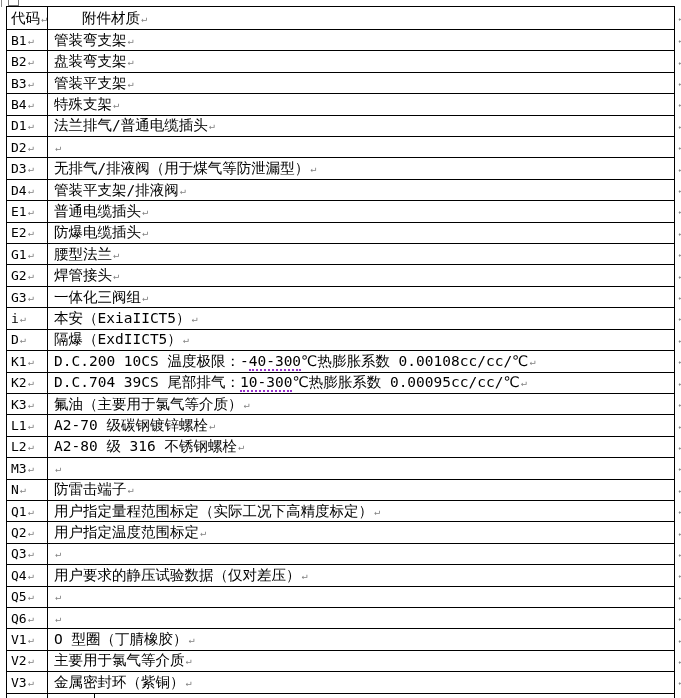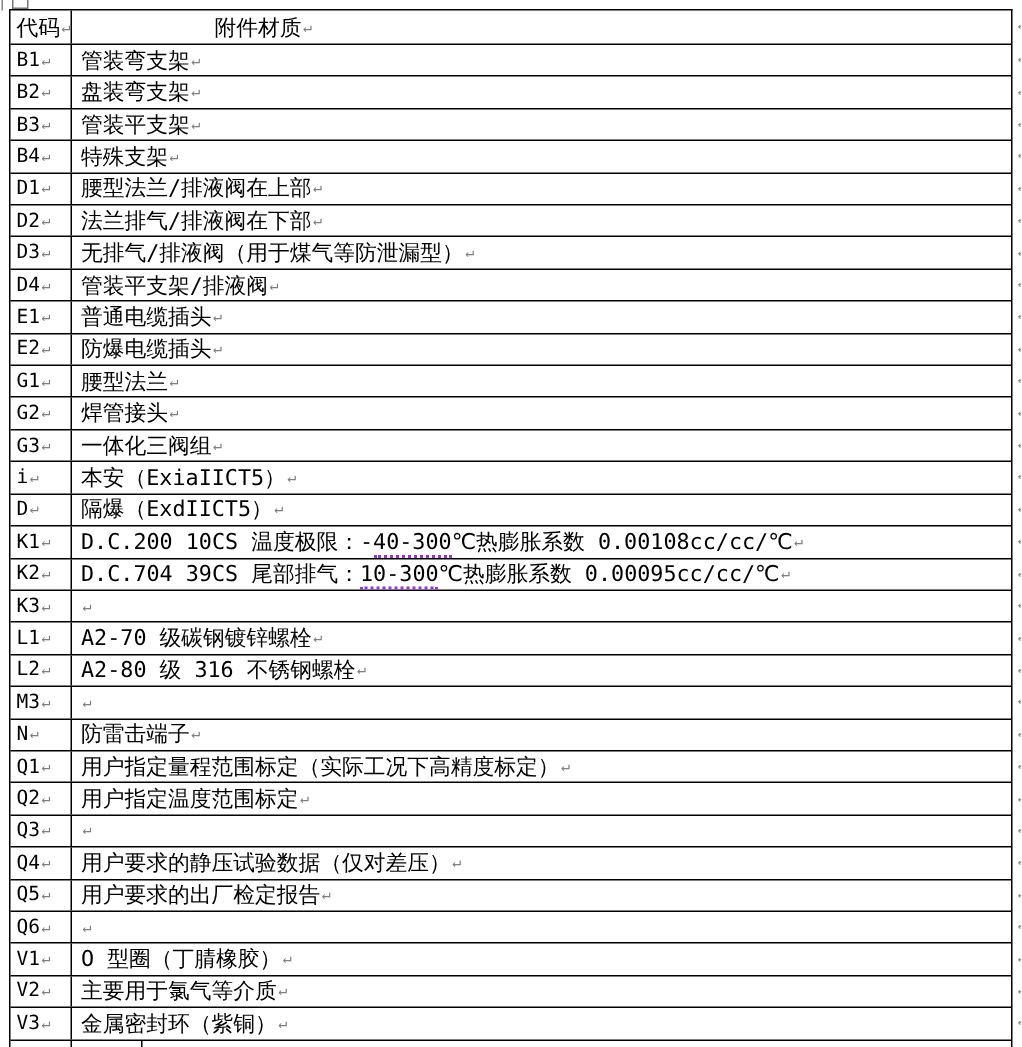--- a/index.html
+++ b/index.html
@@ -32,38 +32,38 @@
     border-right:1px solid #000;
     background:#fff;
   }
   .trow {
     position:relative;
     display:flex;
     height:21.42px;
     border-bottom:1px solid #000;
     align-items:center;
   }
-  .trow.header { height:23px;gap:40px; }
+  .trow.header { height:23px; }
   .c1 {
     width:41px; height:100%;
     border-right:1px solid #000;
     display:flex; align-items:center;
     padding-left:4px;
     font-size:13px;
     overflow:hidden; white-space:nowrap;
   }
   .c2 {
     flex:1; height:100%;
     display:flex; align-items:center;
     padding-left:6px;
     font-size:14.5px;
     overflow:hidden; white-space:nowrap;
   }
   .header .c1 { font-size:14.5px; }
-  .header .c2 .indent { margin-left:49px; }
+  .header .c2 .indent { margin-left:28px; }
   .pmark {
     color:#808080;
     font-size:10px;
     margin-left:1px;
     flex:none;
   }
   .rowend-mark {
     position:absolute;
     right:-10px; top:50%;
     transform:translateY(-50%);
@@ -152,33 +152,32 @@
     </div>
     <span class="rowend-mark">↵</span>
   </div>
 
   <div class="trow">
     <div class="c1">
       <span>D1</span>
             <span class="pmark">↵</span>
     </div>
     <div class="c2">
-      <span><span>腰型法兰/排液阀在上部</span></span>
+      <span><span>法兰排气/普通电缆插头</span></span>
             <span class="pmark">↵</span>
     </div>
     <span class="rowend-mark">↵</span>
   </div>
 
   <div class="trow">
     <div class="c1">
       <span>D2</span>
             <span class="pmark">↵</span>
     </div>
     <div class="c2">
-      <span><span>法兰排气/排液阀在下部</span></span>
             <span class="pmark">↵</span>
     </div>
     <span class="rowend-mark">↵</span>
   </div>
 
   <div class="trow">
     <div class="c1">
       <span>D3</span>
             <span class="pmark">↵</span>
     </div>
@@ -308,20 +307,21 @@
     </div>
     <span class="rowend-mark">↵</span>
   </div>
 
   <div class="trow">
     <div class="c1">
       <span>K3</span>
             <span class="pmark">↵</span>
     </div>
     <div class="c2">
+      <span><span>氟油（主要用于氯气等介质） </span></span>
             <span class="pmark">↵</span>
     </div>
     <span class="rowend-mark">↵</span>
   </div>
 
   <div class="trow">
     <div class="c1">
       <span>L1</span>
             <span class="pmark">↵</span>
     </div>
@@ -413,21 +413,20 @@
     </div>
     <span class="rowend-mark">↵</span>
   </div>
 
   <div class="trow">
     <div class="c1">
       <span>Q5</span>
             <span class="pmark">↵</span>
     </div>
     <div class="c2">
-      <span><span>用户要求的出厂检定报告</span></span>
             <span class="pmark">↵</span>
     </div>
     <span class="rowend-mark">↵</span>
   </div>
 
   <div class="trow">
     <div class="c1">
       <span>Q6</span>
             <span class="pmark">↵</span>
     </div>

